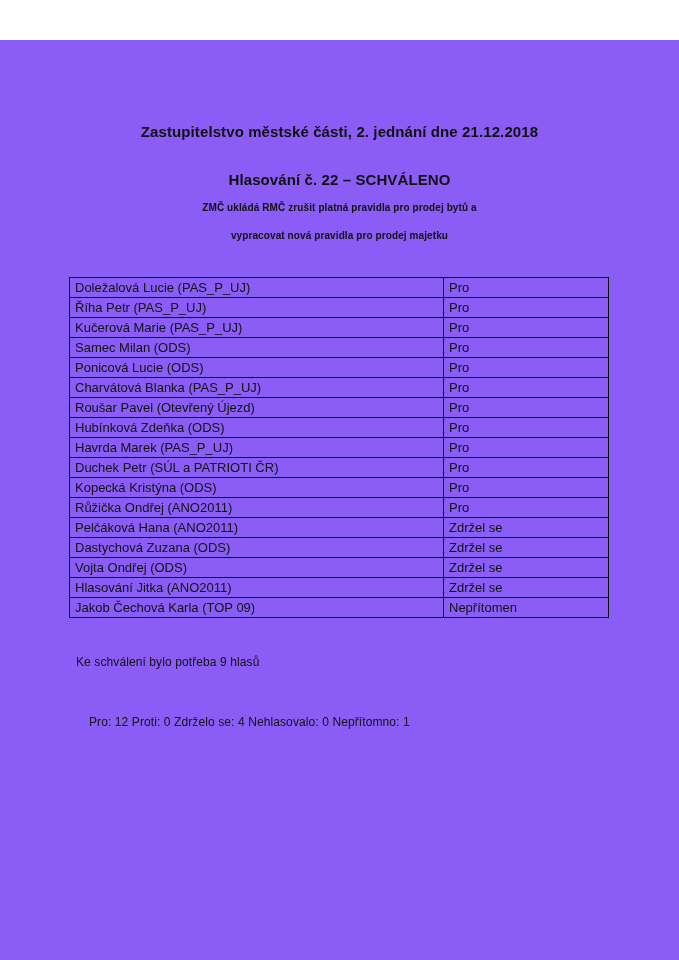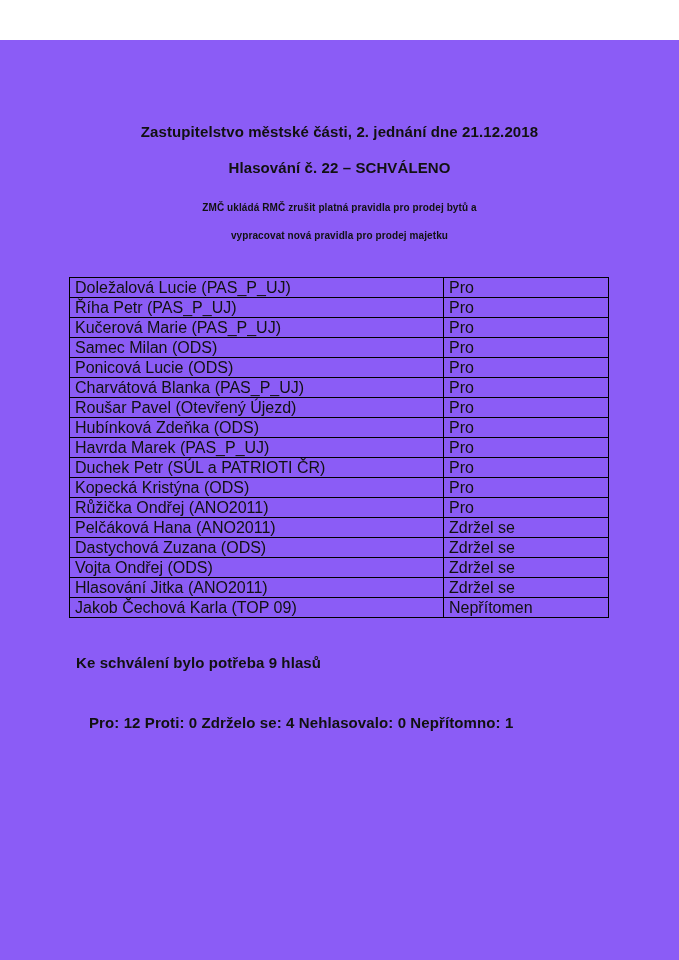--- a/index.html
+++ b/index.html
@@ -20,58 +20,58 @@
     position: absolute;
     left: 0;
     width: 679px;
     text-align: center;
     font-size: 15px;
     font-weight: bold;
     line-height: 18px;
     letter-spacing: 0.1px;
   }
   .title-1 { top: 83px; }
-  .title-2 { top: 119px; }
+  .title-2 { top: 131px; }
   .subject {
     position: absolute;
     top: 154px;
     left: 40px;
     width: 599px;
     text-align: center;
     font-size: 10px;
     font-weight: bold;
     line-height: 28px;
     letter-spacing: 0.1px;
   }
   table.votes {
     position: absolute;
     top: 237px;
     left: 69px;
     width: 539px;
     height: 341px;
     border-collapse: collapse;
     table-layout: fixed;
-    font-size: 16px;
+    font-size: 13px;
   }
   table.votes td {
     border: 1px solid #000000;
     padding: 0 5px;
     line-height: 15px;
     vertical-align: middle;
     white-space: nowrap;
     overflow: hidden;
   }
   td.cell-name { width: 374px; }
   td.cell-vote { width: 165px; }
   .summary-line {
     position: absolute;
     left: 76px;
     width: 560px;
-    font-size: 15px;
-    font-weight: bold;
+    font-size: 12px;
+    font-weight: normal;
     line-height: 13px;
     letter-spacing: 0.1px;
   }
   .summary-1 { top: 616px; }
   .summary-2 { top: 646px; }
   .summary-3 { top: 676px; padding-left: 13px; }
 </style>
 </head>
 <body>
 

